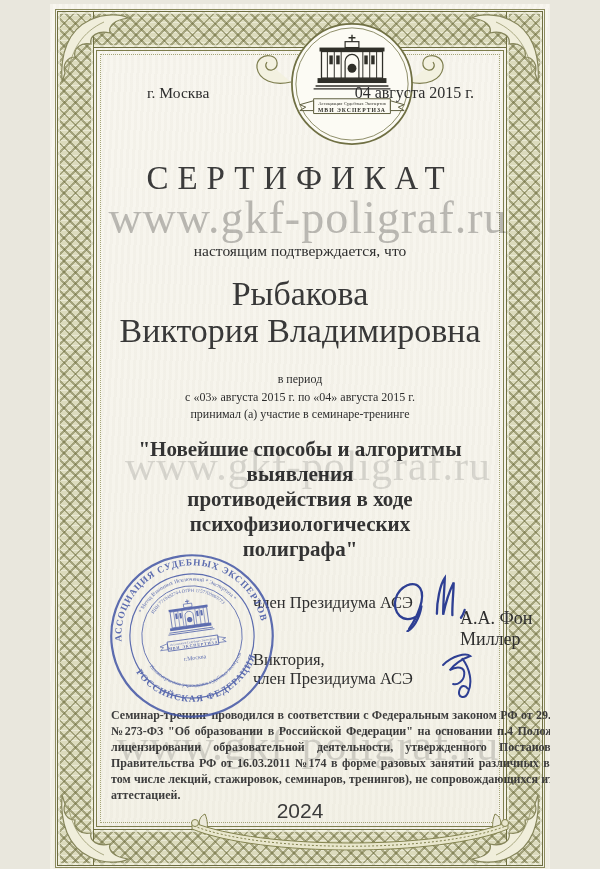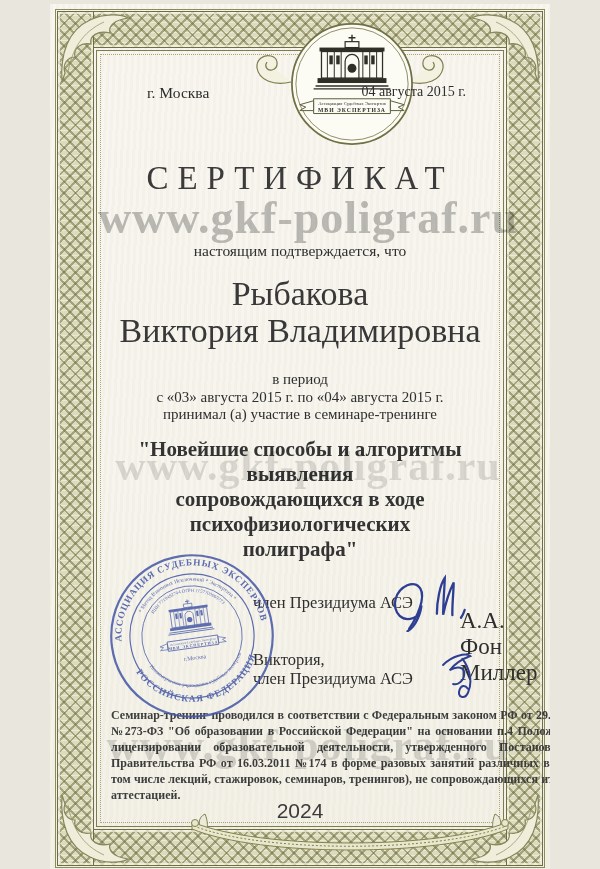--- a/index.html
+++ b/index.html
@@ -25,43 +25,43 @@
   .hair-in1{position:absolute;inset:46px;border:1.5px solid #7d7d4c;z-index:1;pointer-events:none}
   .hair-in2{position:absolute;inset:50px;border:1px dotted #a6a678;z-index:1;pointer-events:none}
   .corner{position:absolute;z-index:2;width:76px;height:76px}
   .c-tl{top:6px;left:6px}
   .c-tr{top:6px;right:6px;transform:scaleX(-1)}
   .c-bl{bottom:6px;left:6px;transform:scaleY(-1)}
   .c-br{bottom:6px;right:6px;transform:scale(-1,-1)}
   .swag{position:absolute;left:140px;top:808px;width:320px;height:46px;z-index:2}
   
   .city{position:absolute;left:97px;top:80px;font-size:15.5px;z-index:4}
-  .date{position:absolute;right:84px;top:80px;font-size:14px;z-index:4}
+  .date{position:absolute;right:76px;top:80px;font-size:16px;z-index:4}
   .emblem{position:absolute;left:238px;top:16px;width:128px;height:128px;z-index:3}
   .scroll{position:absolute;top:48px;width:40px;height:36px;z-index:2}
   .scroll-l{left:203px}
   .scroll-r{left:357px;transform:scaleX(-1)}
   
   .center{position:absolute;left:52px;right:52px;text-align:center;z-index:4}
   .title{top:156px;font-size:33px;letter-spacing:.27em;color:#3b3b3b}
   .confirm{top:238px;font-size:15.5px}
   .recipient{top:271px;font-size:34px;line-height:37px;color:#383838}
-  .period{top:367px;font-size:15px;line-height:17.5px}
+  .period{top:367px;font-size:12px;line-height:17.5px}
   .seminar{top:433px;font-size:21px;font-weight:bold;line-height:25px;color:#333}
   
-  .wm{position:absolute;left:16px;right:0;text-align:center;font-weight:bold;
+  .wm{position:absolute;left:16px;right:0;text-align:center;font-weight:normal;
       color:#8b8b8b;letter-spacing:1px;white-space:nowrap;mix-blend-mode:multiply;z-index:6;pointer-events:none}
   .wm1{top:187px;font-size:46px;opacity:.55}
   .wm2{top:438px;font-size:42px;opacity:.28}
   .wm3{top:716px;font-size:44px;opacity:.32}
   
   .role{position:absolute;left:203px;font-size:16.5px;line-height:18.5px;z-index:4}
   .role-1{top:590px}
   .role-2{top:647px}
-  .sig-name{position:absolute;font-size:23px;z-index:4}
+  .sig-name{position:absolute;font-size:18px;z-index:4}
   .sig-name-1{left:410px;top:604px}
   .sig-name-2{left:438px;top:659px}
   .sig{position:absolute;z-index:5}
   .sig-1{left:337px;top:570px;width:96px;height:58px}
   .sig-2{left:386px;top:643px;width:52px;height:52px}
   .stamp{position:absolute;left:57px;top:547px;width:170px;height:170px;z-index:6;
          transform:rotate(-8deg);opacity:.85}
   
   .legal{position:absolute;left:61px;width:479px;top:703px;font-size:12px;line-height:16px;
          text-align:justify;font-weight:bold;color:#3c3c3c;z-index:4}
@@ -161,21 +161,21 @@
 
   <div class="center period">
     <div>в период</div>
     <div>с «03» августа 2015 г. по «04» августа 2015 г.</div>
     <div>принимал (а) участие в семинаре-тренинге</div>
   </div>
 
   <div class="wm wm2">www.gkf-poligraf.ru</div>
   <div class="center seminar">
     <div>"Новейшие способы и алгоритмы выявления</div>
-    <div>сопровождающихся в ходе психофизиологических</div>
+    <div>противодействия в ходе психофизиологических</div>
     <div>полиграфа"</div>
   </div>
 
   <div class="role role-1">
     <div>член Президиума АСЭ</div>
   </div>
   <svg class="sig sig-1" viewBox="0 0 96 58">
     <g fill="none" stroke="#2e3f93" stroke-width="2.3" stroke-linecap="round" transform="rotate(-10 48 29)">
       <path d="M30,38 C12,46 4,30 10,18 C16,6 32,2 36,12 C40,22 28,40 18,50"></path>
       <path d="M34,30 C30,42 22,50 16,52"></path>

